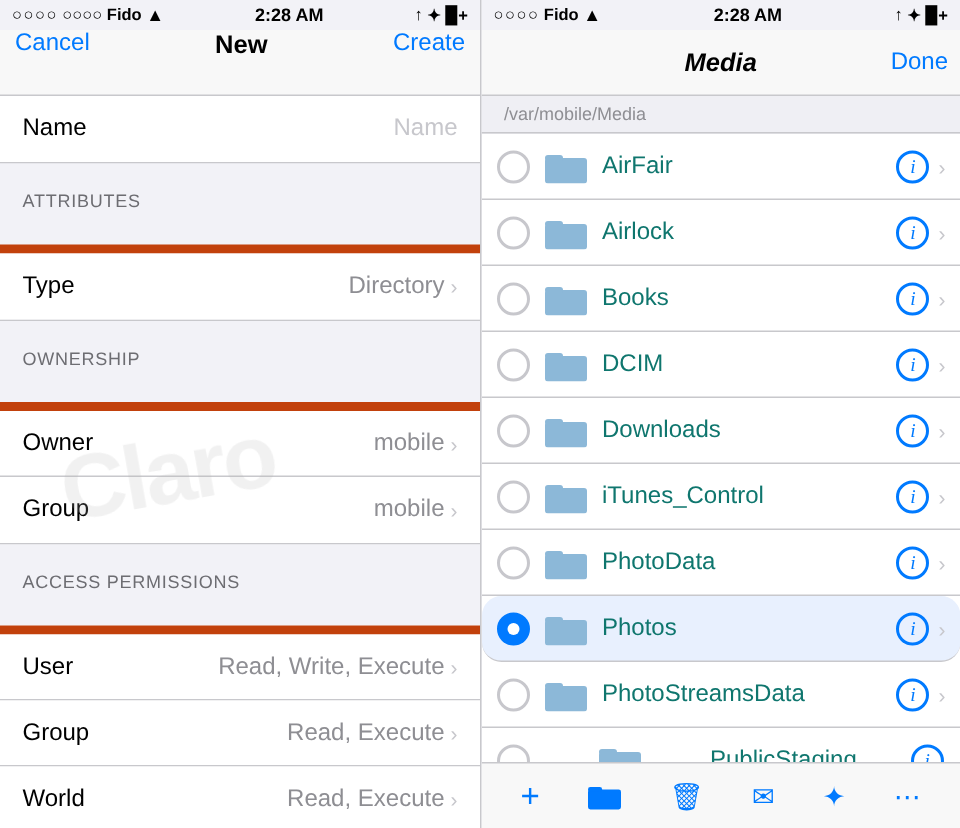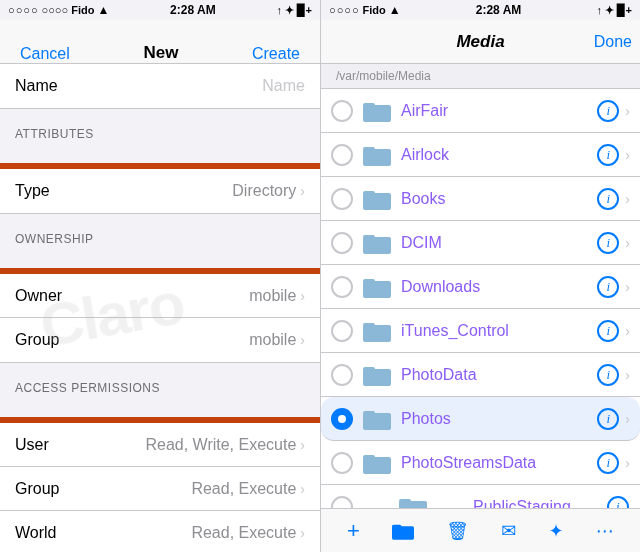--- a/index.html
+++ b/index.html
@@ -34,23 +34,23 @@
     }
 
     .status-bar-left { display: flex; align-items: center; gap: 3px; }
     .status-bar-center { font-size: 12px; font-weight: 600; }
 
     .nav-bar {
       background: rgba(248,248,248,0.97);
       border-bottom: 1px solid #c8c8cc;
       height: 44px;
       display: flex;
-      align-items: flex-end;
+      align-items: flex-start;
       justify-content: space-between;
-      padding: 0 20px;
+      padding: 0 10px;
     }
 
     .nav-bar-cancel {
       color: #007aff;
       font-size: 16px;
       cursor: pointer;
     }
 
     .nav-bar-title {
       font-size: 17px;
@@ -254,21 +254,21 @@
     .folder-icon {
       width: 28px;
       height: 22px;
       margin-right: 10px;
       flex-shrink: 0;
     }
 
     .file-name {
       flex: 1;
       font-size: 16px;
-      color: #8b5cf6;
+      color: #0f766e;
     }
 
     .info-btn {
       width: 22px;
       height: 22px;
       border-radius: 50%;
       border: 2px solid #007aff;
       display: flex;
       align-items: center;
       justify-content: center;

